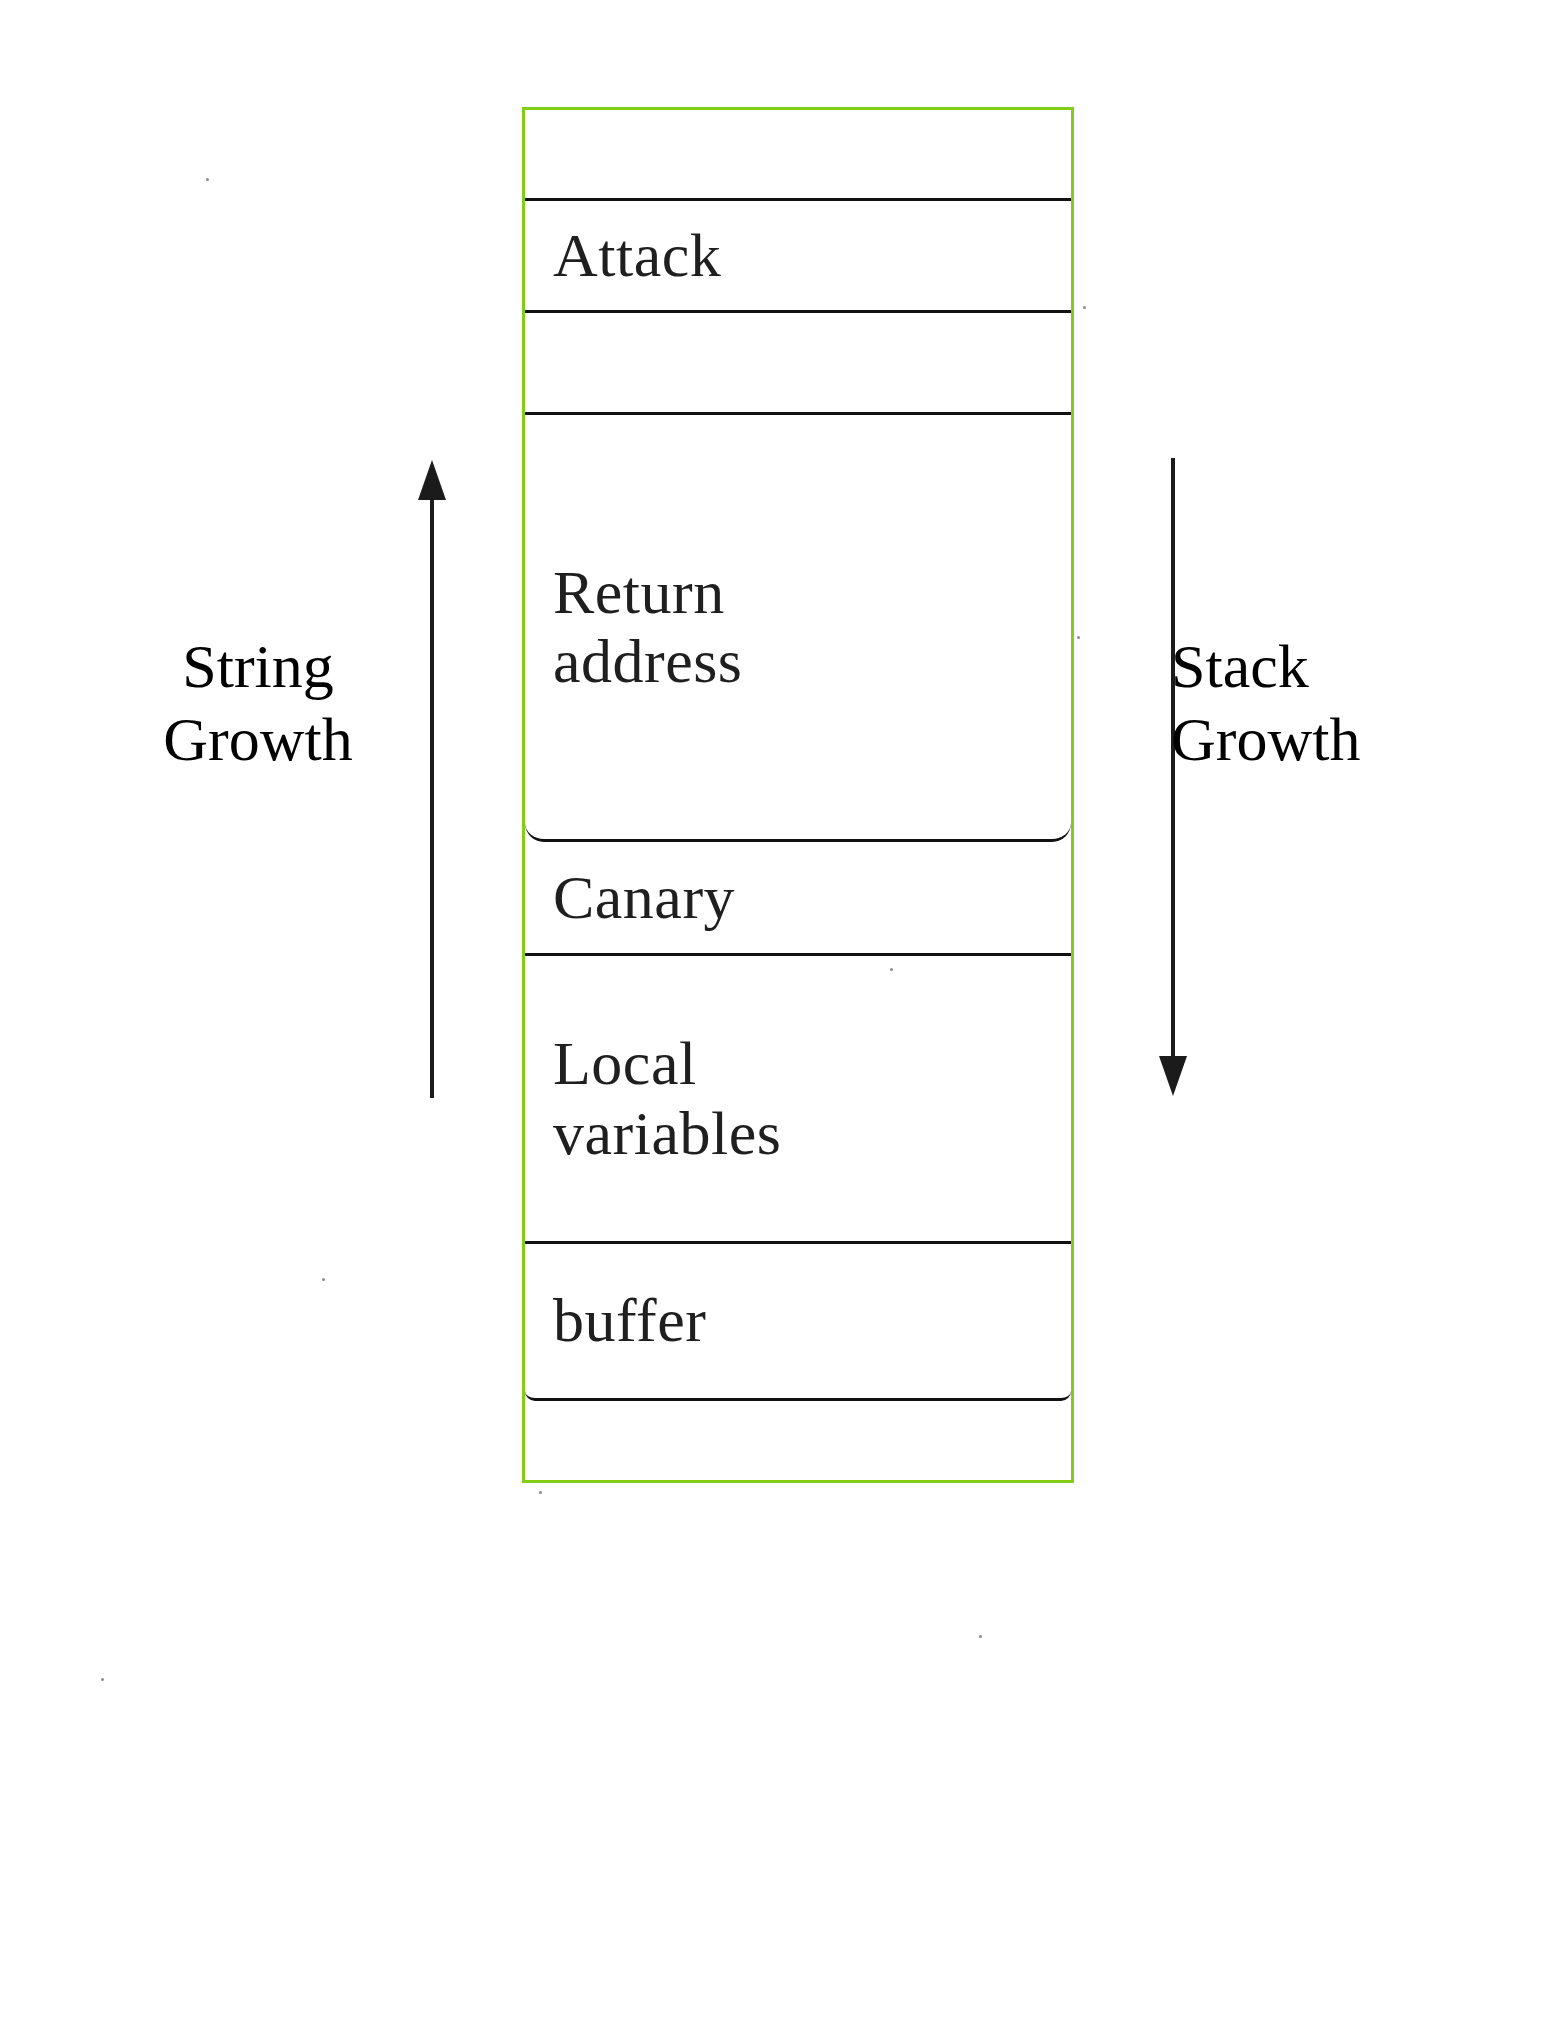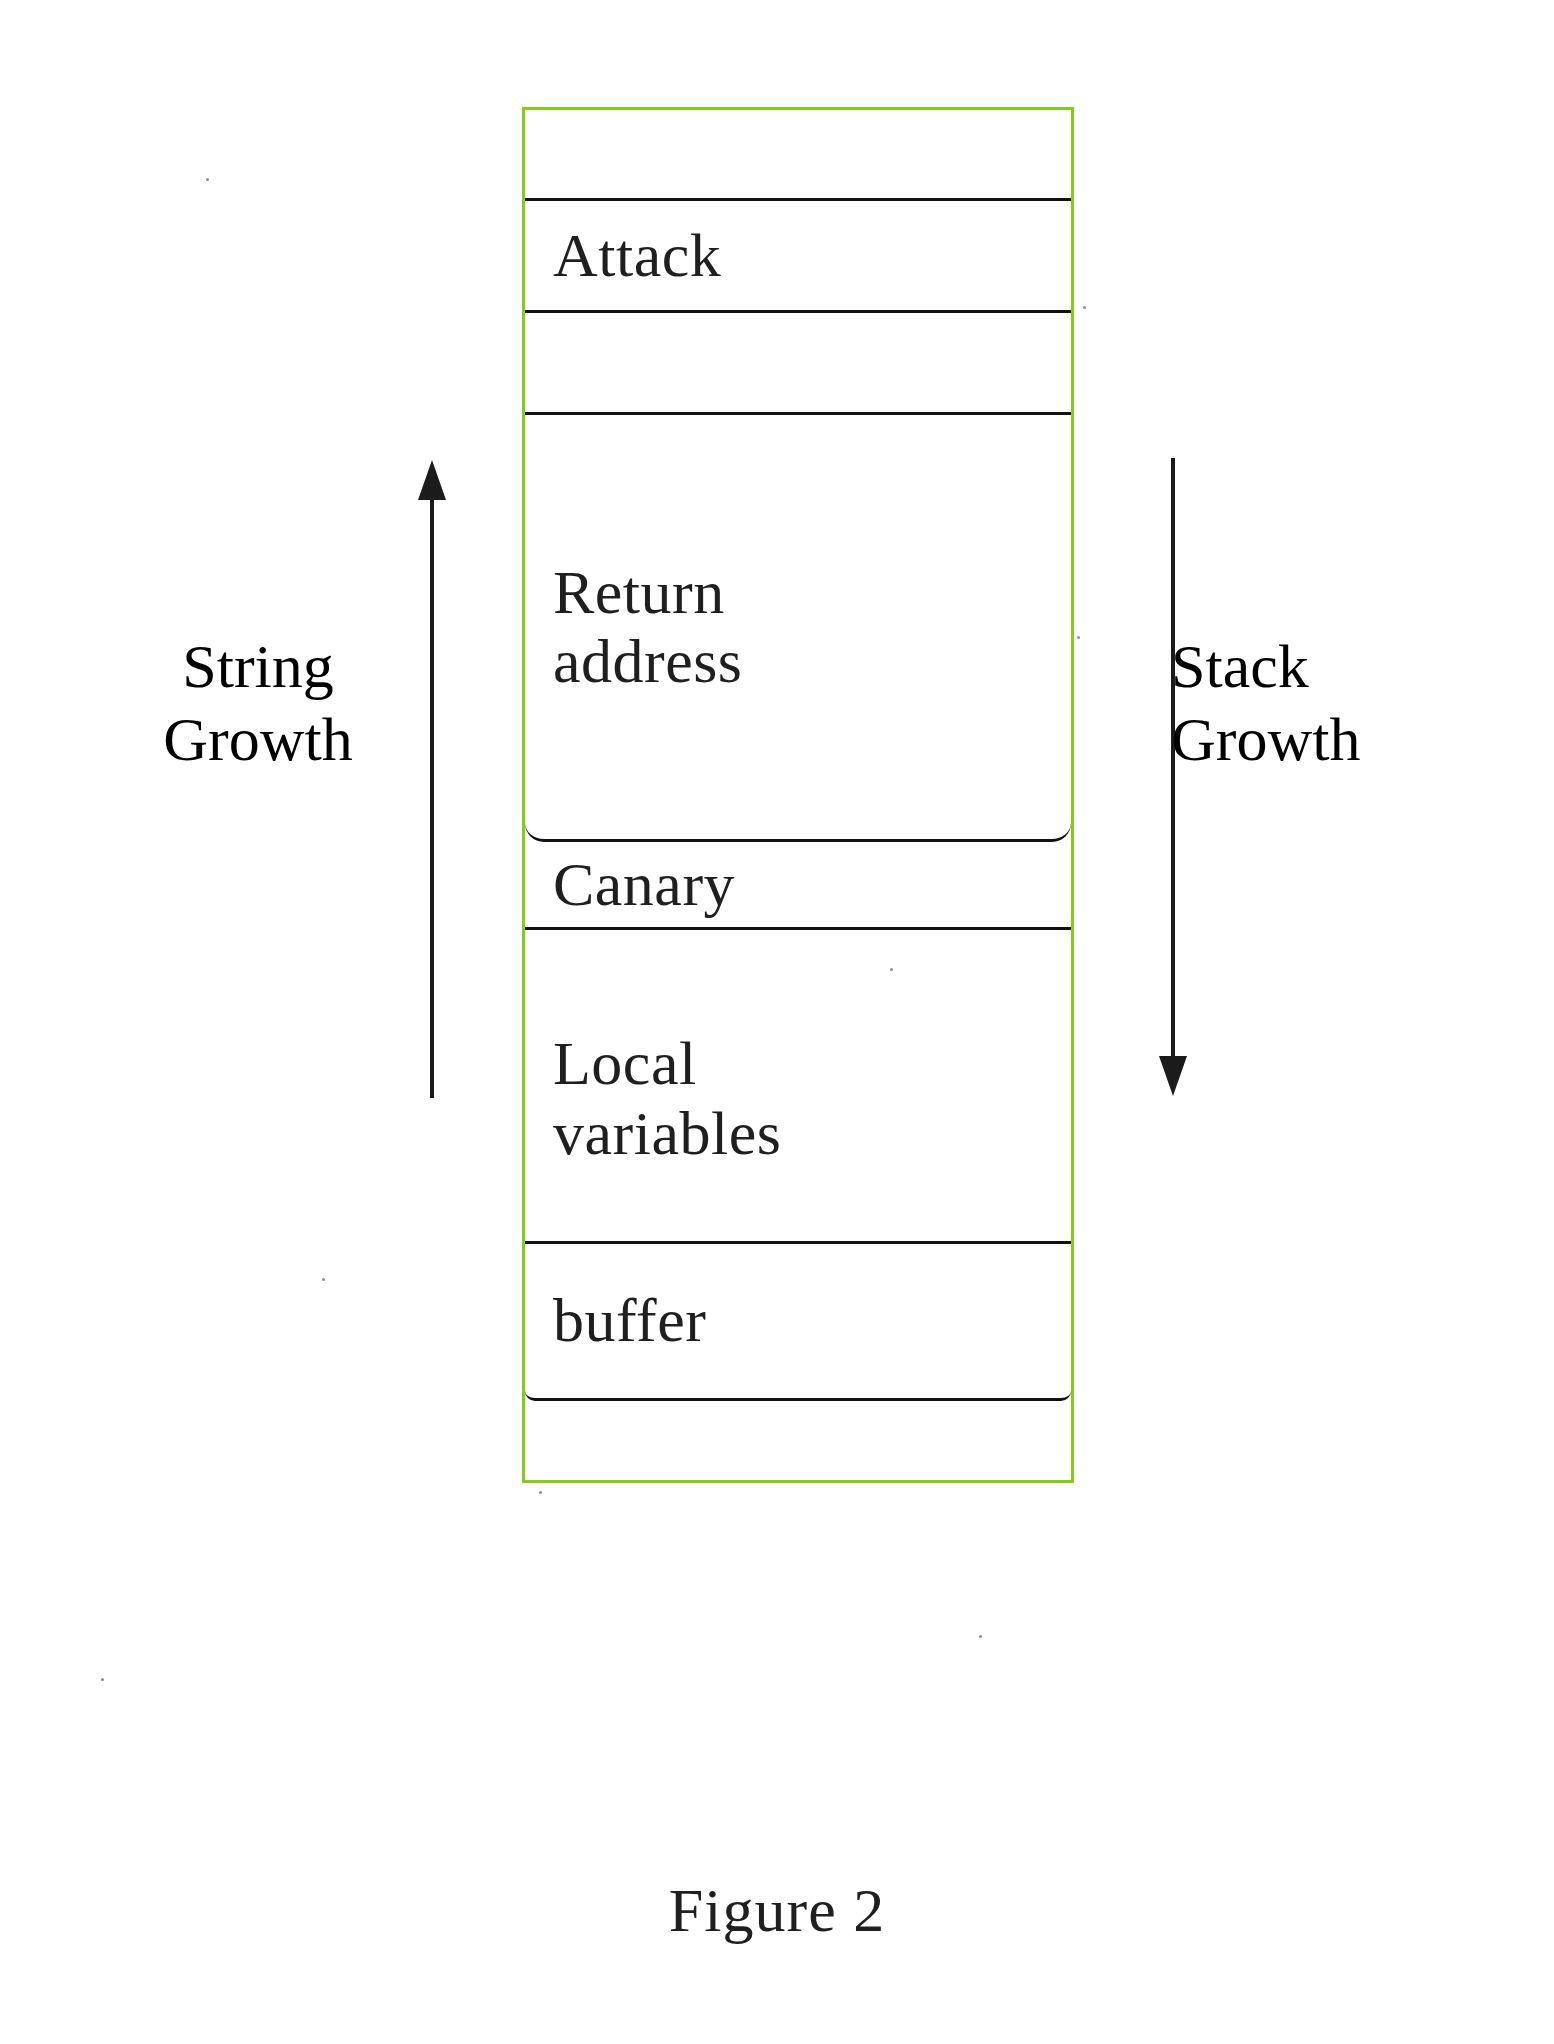--- a/index.html
+++ b/index.html
@@ -123,21 +123,21 @@
 
     <div class="stack-cell" style="top:203px; height:102px;">
       <span class="cell-label"></span>
     </div>
 
     <div class="stack-cell" style="top:305px; height:427px;border-radius:19px;">
       <span class="cell-label">Return
 address</span>
     </div>
 
-    <div class="stack-cell" style="top:732px; height:88px;">
+    <div class="stack-cell" style="top:732px; height:114px;">
       <span class="cell-label">Canary</span>
     </div>
 
     <div class="stack-cell" style="top:846px; height:288px;">
       <span class="cell-label">Local
 variables</span>
     </div>
 
     <div class="stack-cell" style="top:1134px; height:157px;border-radius:10px;">
       <span class="cell-label">buffer</span>
@@ -150,21 +150,20 @@
   </div>
 
   <svg class="arrow right-arrow" viewBox="0 0 40 640" preserveAspectRatio="none">
     <line x1="20" y1="0" x2="20" y2="606" stroke="#1b1b1b" stroke-width="4"></line>
     <polygon points="20,638 6,598 34,598" fill="#1b1b1b"></polygon>
   </svg>
 
   <div class="side-label right">Stack
 Growth</div>
 
-  <div class="caption">Figure 2</div>
 
   <div class="speckle" style="left:206px; top:178px;"></div>
   <div class="speckle" style="left:322px; top:1278px;"></div>
   <div class="speckle" style="left:1083px; top:306px;"></div>
   <div class="speckle" style="left:1077px; top:636px;"></div>
   <div class="speckle" style="left:539px; top:1491px;"></div>
   <div class="speckle" style="left:101px; top:1678px;"></div>
   <div class="speckle" style="left:979px; top:1635px;"></div>
   <div class="speckle" style="left:890px; top:968px;"></div>
 

